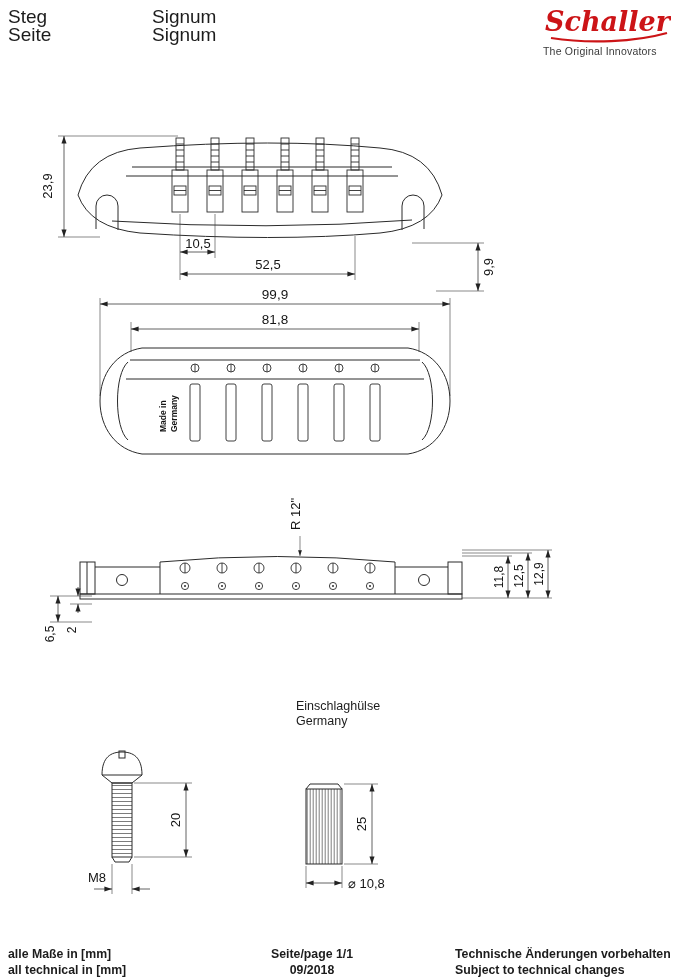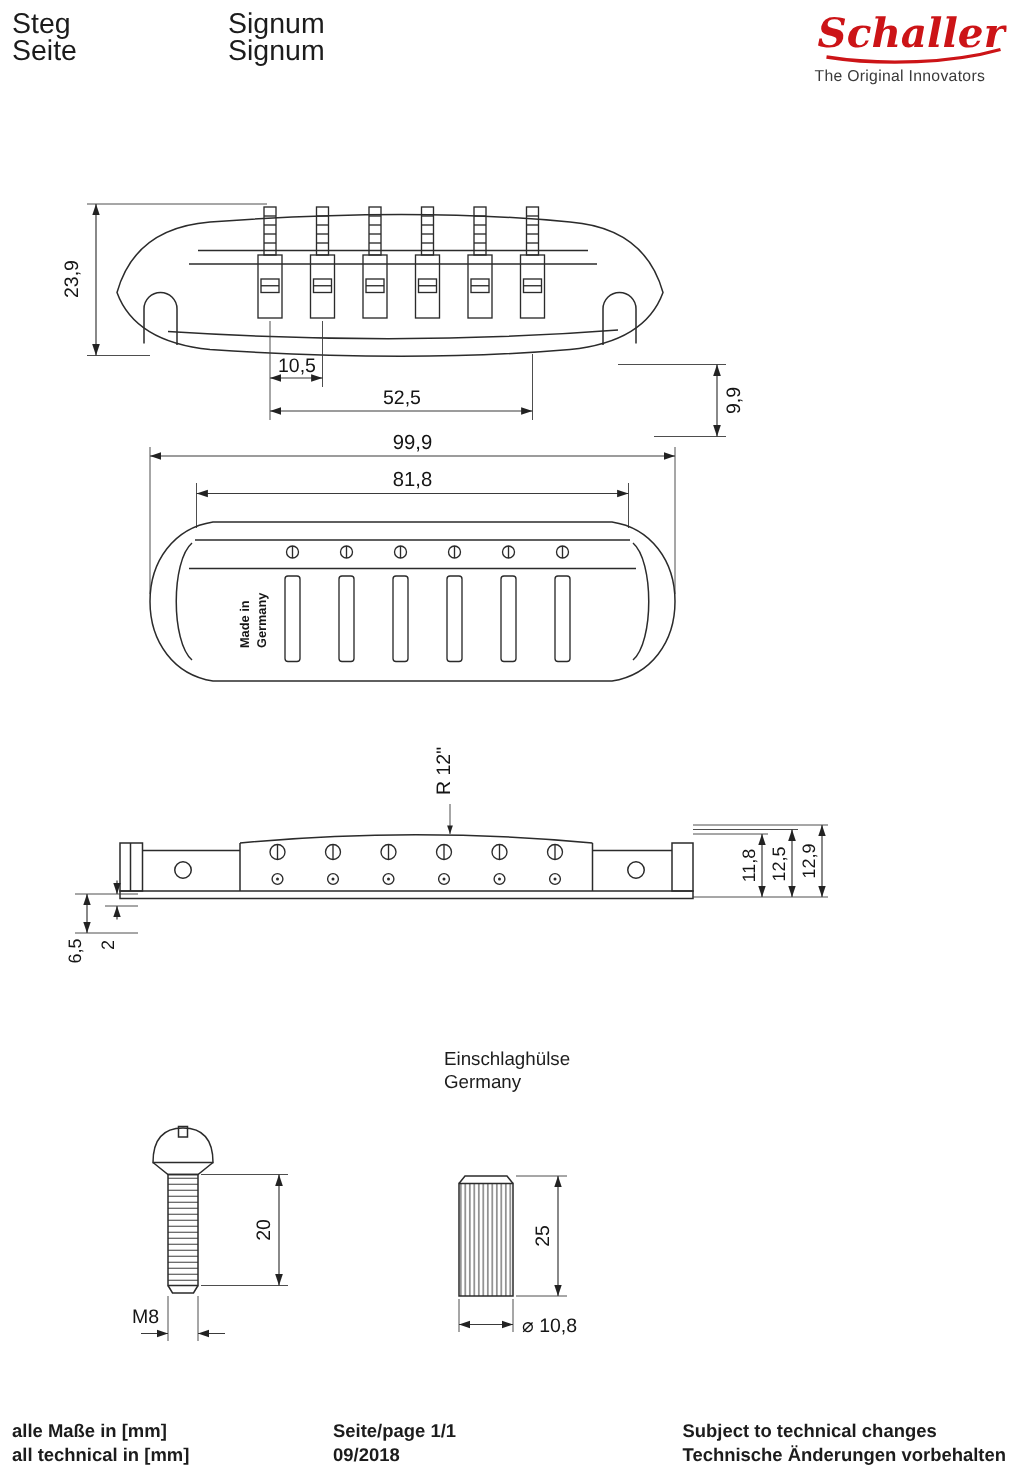--- a/index.html
+++ b/index.html
@@ -222,23 +222,23 @@
   <div class="clabel" style="left:296px">
     <div>Einschlaghülse</div>
     <div>Germany</div>
   </div>
 
   <div class="ftr">
     <div class="fcol" style="left:8px">
       <div>alle Maße in [mm]</div>
       <div>all technical in [mm]</div>
     </div>
-    <div class="fcol" style="left:222px;width:140px;">
+    <div class="fcol" style="left:242px;width:140px;text-align:center">
       <div>Seite/page 1/1</div>
       <div>09/2018</div>
     </div>
     <div class="fcol" style="left:455px">
+      <div>Technische Änderungen vorbehalten</div>
       <div>Subject to technical changes</div>
-      <div>Technische Änderungen vorbehalten</div>
     </div>
   </div>
 
 </div>
 
 </body></html>

